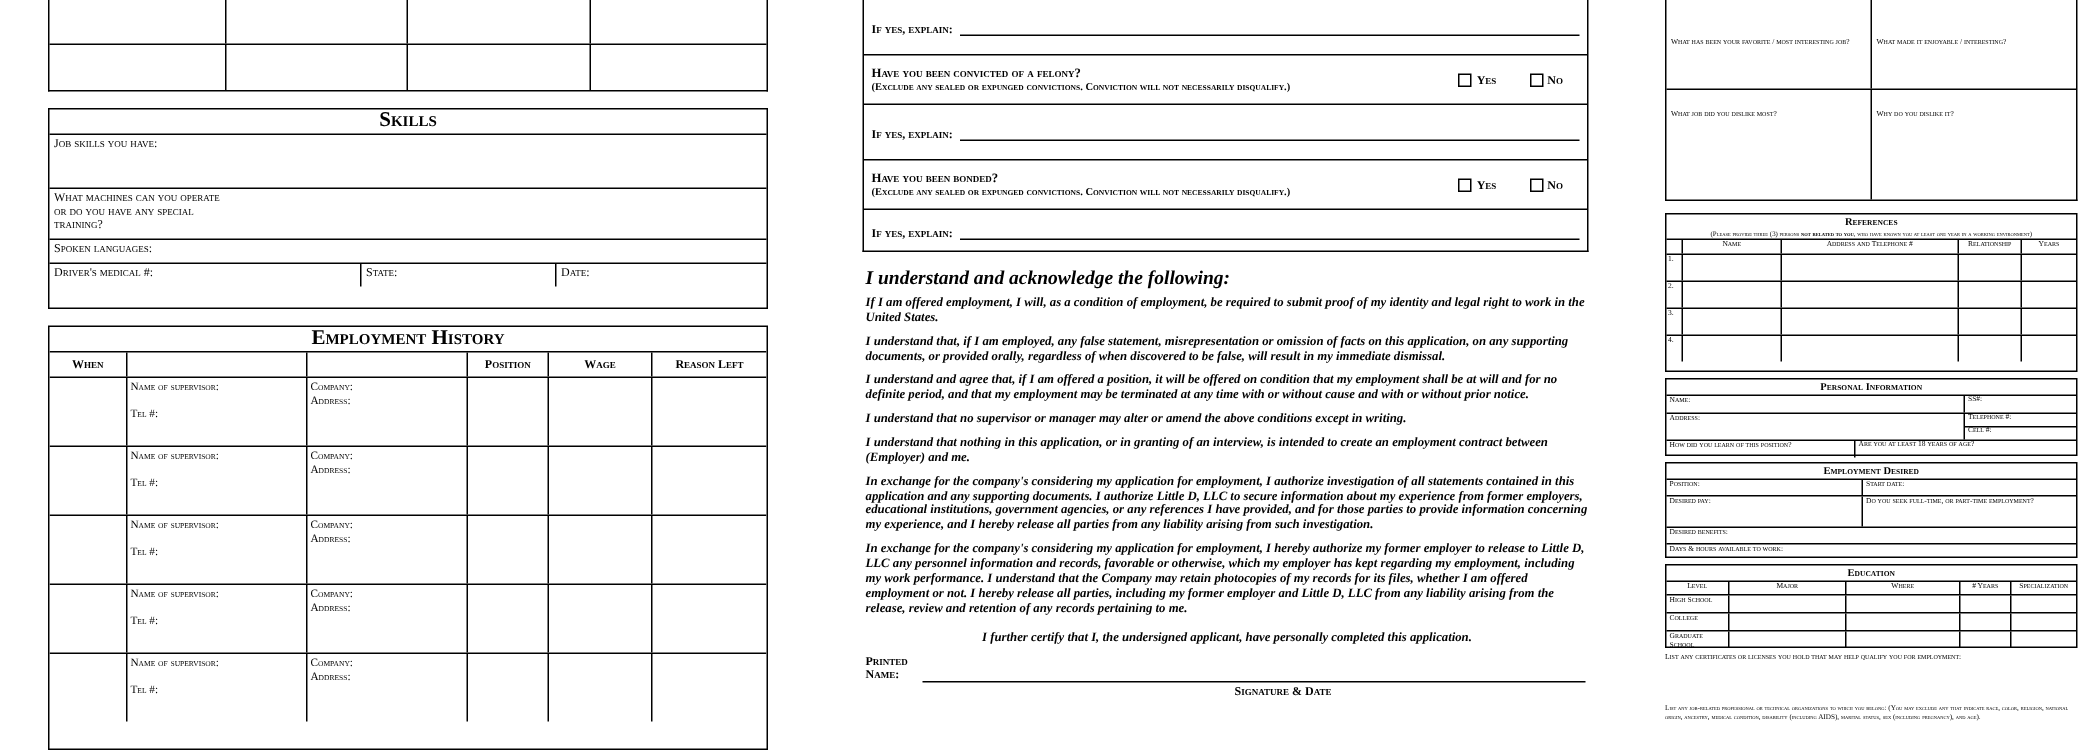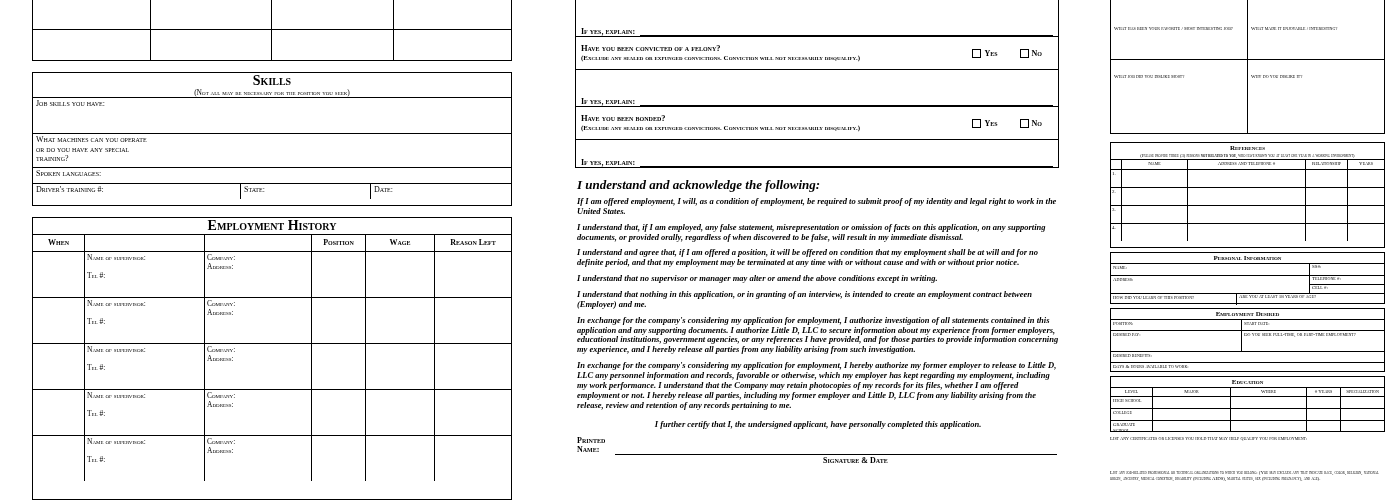--- a/index.html
+++ b/index.html
@@ -39,21 +39,21 @@
   .eh-head>div{display:flex;align-items:center;justify-content:center;padding:0;}
   .eh-data{height:46px;}
   .c-when{width:52px}.c-sup{width:120px}.c-comp{width:107px}.c-pos{width:54px}.c-wage{width:69px}.c-reason{flex:1}
   .lbl7{font-variant:small-caps;font-size:7.5px;line-height:1.25;display:block;}
   .lbl-tel{position:absolute;bottom:16px;left:2px;}
   .eh-hlbl{font-variant:small-caps;font-size:8px;font-weight:600;}
 
   
   .middle{left:575px;width:484px;height:500px;}
   .explain-box{position:absolute;top:0;left:0;width:484px;height:168px;border:1px solid #000;border-top:none;display:flex;flex-direction:column;background:#fff;}
-  .exp-row{display:flex;align-items:flex-end;padding:3px 5px 0 5px;}
+  .exp-row{display:flex;align-items:center;padding:3px 5px 0 5px;}
   .exp-1,.exp-2{height:36px;}
   .exp-3{flex:1;}
   .exp-lbl{font-variant:small-caps;font-size:8px;font-weight:600;white-space:nowrap;}
   .exp-line{flex:1;border-bottom:1px solid #000;height:9px;margin-left:5px;}
   .q-row{height:34px;border-top:1px solid #000;border-bottom:1px solid #000;display:flex;justify-content:space-between;align-items:center;padding:2px 16px 2px 5px;}
   .q-main{font-variant:small-caps;font-size:8.5px;font-weight:700;line-height:1.25;display:block;}
   .q-note{font-variant:small-caps;font-size:7px;font-weight:600;line-height:1.25;display:block;}
   .choices{display:flex;gap:22px;align-items:center;}
   .choice{display:flex;align-items:center;gap:3px;}
   .cbox{width:9px;height:9px;border:1px solid #000;display:inline-block;background:#fff;}
@@ -139,33 +139,32 @@
     <div class="tt-row">
       <div class="tt-cell tt-c1"></div>
       <div class="tt-cell tt-c2"></div>
       <div class="tt-cell tt-c3"></div>
       <div class="tt-cell tt-c4"></div>
     </div>
   </div>
 
   <div class="box skills-box">
     <div class="box-title">Skills</div>
-    <div class="box-sub">(Not all may be necessary for the position you seek)</div>
     <div class="sk-row sk-job">
       <span class="lbl">Job skills you have:</span>
     </div>
     <div class="sk-row sk-mach">
       <span class="lbl">What machines can you operate or do you have any special training?</span>
     </div>
     <div class="sk-row sk-lang">
       <span class="lbl">Spoken languages:</span>
     </div>
     <div class="sk-row sk-lic">
       <div class="lic-1">
-        <span class="lbl">Driver's training #:</span>
+        <span class="lbl">Driver's medical #:</span>
       </div>
       <div class="lic-2">
         <span class="lbl">State:</span>
       </div>
       <div class="lic-3">
         <span class="lbl">Date:</span>
       </div>
     </div>
   </div>
 

